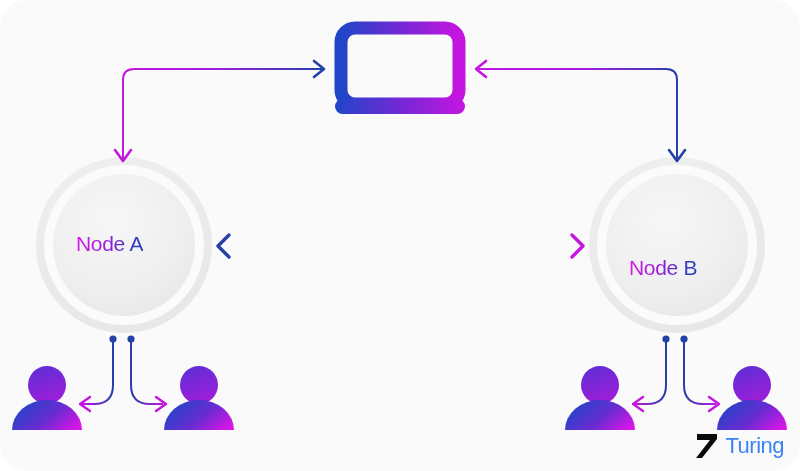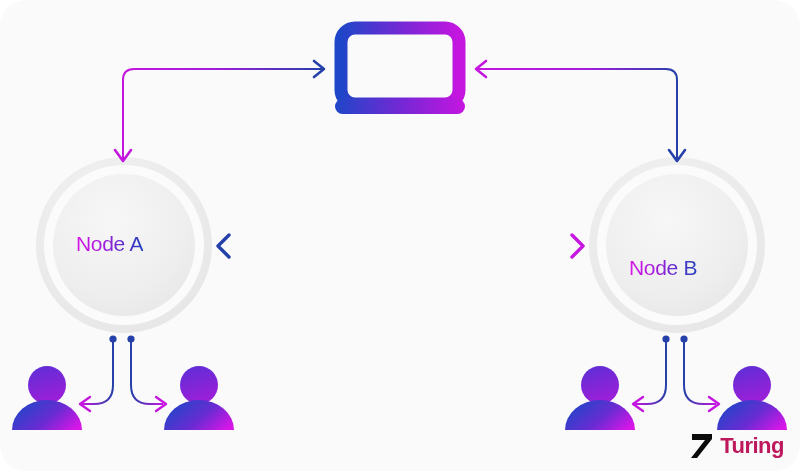--- a/index.html
+++ b/index.html
@@ -46,22 +46,22 @@
   #brand {
     position: absolute;
     right: 16px;
     bottom: 12px;
     display: flex;
     align-items: center;
     gap: 6px;
   }
   #brand-text {
     font-size: 22px;
-    font-weight: bold;
-    color: #be185d;
+    font-weight: normal;
+    color: #3b82f6;
     letter-spacing: -0.5px;
   }
 </style>
 </head>
 <body>
 
 <div id="stage">
   <div id="card"></div>
 
   <svg class="svg-layer" viewBox="0 0 800 471">

